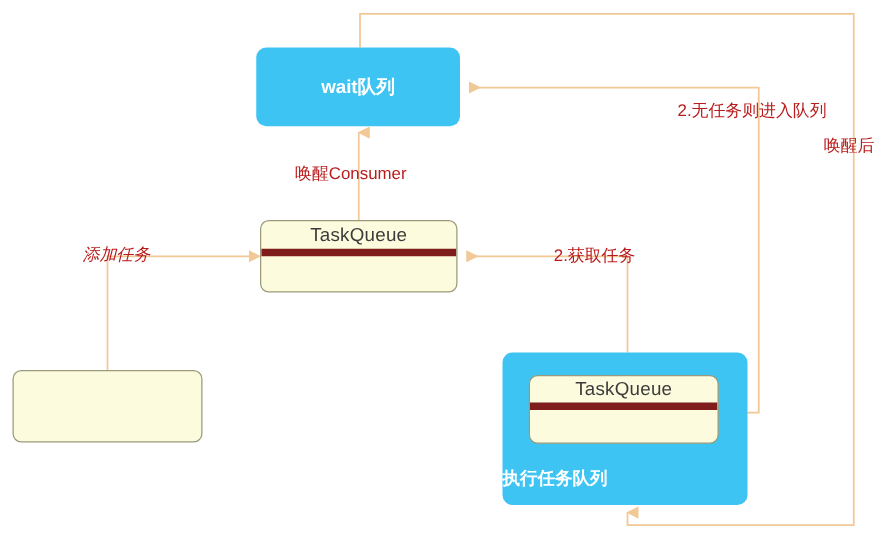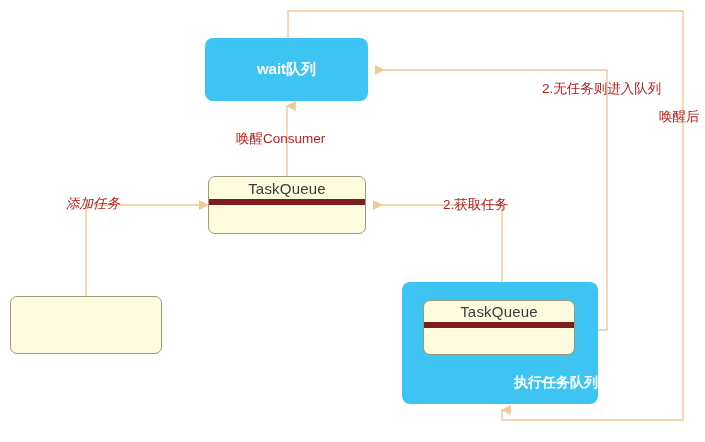--- a/index.html
+++ b/index.html
@@ -50,21 +50,21 @@
   .blue-group {
     position: absolute;
     box-sizing: border-box;
     background: #3ec4f3;
     border-radius: 8px;
   }
   .blue-label {
     position: absolute;
     left: 0;
     right: 0;
-    text-align: right;
+    text-align: left;
     color: #ffffff;
     font-size: 14px;
     font-weight: bold;
   }
   .edge-label {
     position: absolute;
     color: #b91c1c;
     font-size: 13.5px;
     white-space: nowrap;
     background: transparent;

